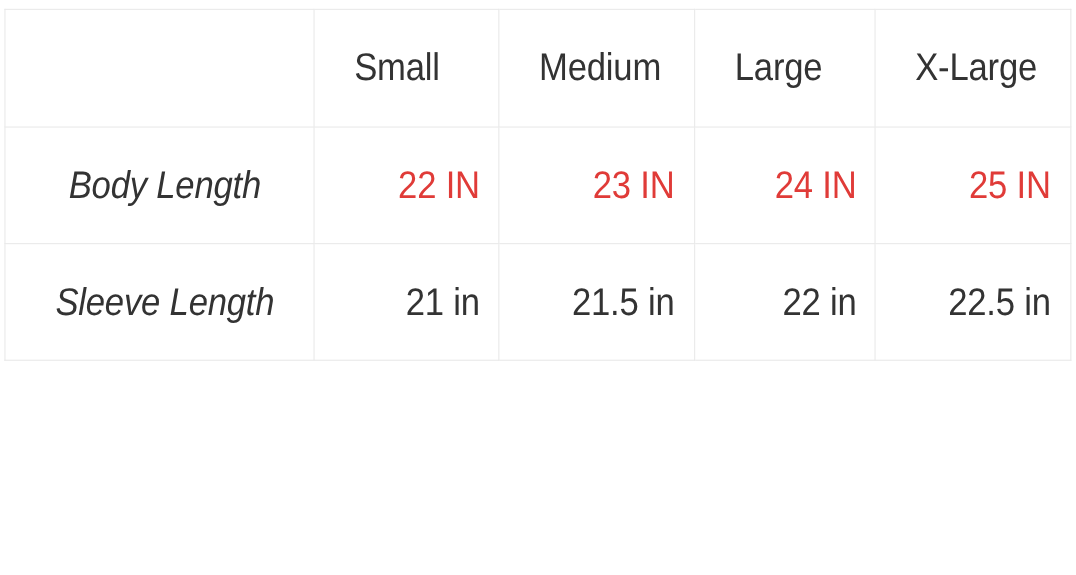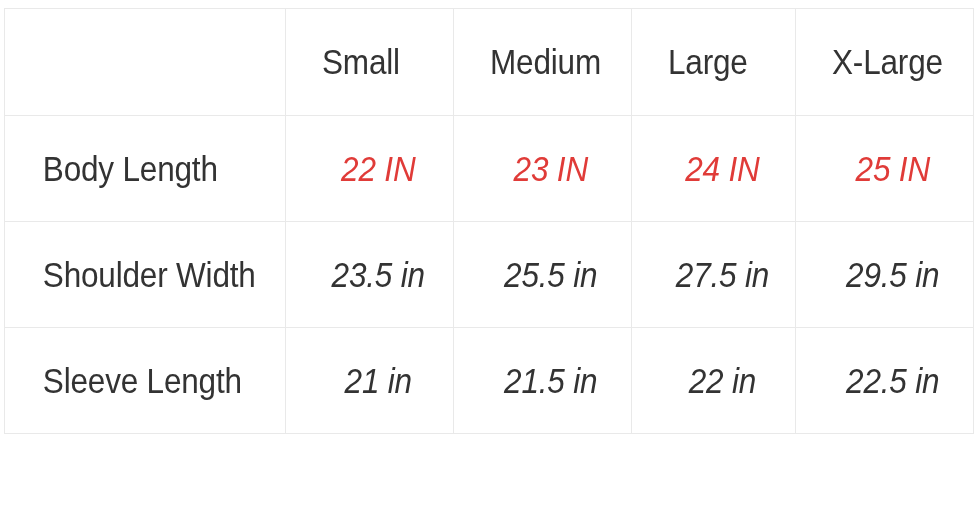--- a/index.html
+++ b/index.html
@@ -64,24 +64,24 @@
     letter-spacing: -0.2px;
     transform: scaleX(0.90);
     transform-origin: left center;
     white-space: nowrap;
   }
 
   th.header-cell { text-align: left; }
   th.header-cell .cell-text { padding-left: 40px; }
   th.header-empty { }
 
-  td.row-label { text-align: left; }
+  td.row-label { text-align: center; font-style: italic; }
   td.row-label .cell-text { padding-left: 42px; }
 
-  td.value-cell { text-align: center; font-style: italic; }
+  td.value-cell { text-align: right; }
   td.value-cell .cell-text { padding-left: 38px; }
 
   .cell-text.highlight {
     color: #e03b38;
   }
 </style>
 </head>
 <body>
 
 <div id="size-chart-root">
@@ -128,37 +128,20 @@
         </td>
         <td class="value-cell">
           <span class="cell-text highlight">24 IN</span>
         </td>
         <td class="value-cell">
           <span class="cell-text highlight">25 IN</span>
         </td>
       </tr>
 
 
-      <tr class="data-row">
-        <td class="row-label">
-          <span class="cell-text">Shoulder Width</span>
-        </td>
-        <td class="value-cell">
-          <span class="cell-text">23.5 in</span>
-        </td>
-        <td class="value-cell">
-          <span class="cell-text">25.5 in</span>
-        </td>
-        <td class="value-cell">
-          <span class="cell-text">27.5 in</span>
-        </td>
-        <td class="value-cell">
-          <span class="cell-text">29.5 in</span>
-        </td>
-      </tr>
 
       <tr class="data-row">
         <td class="row-label">
           <span class="cell-text">Sleeve Length</span>
         </td>
         <td class="value-cell">
           <span class="cell-text">21 in</span>
         </td>
         <td class="value-cell">
           <span class="cell-text">21.5 in</span>

